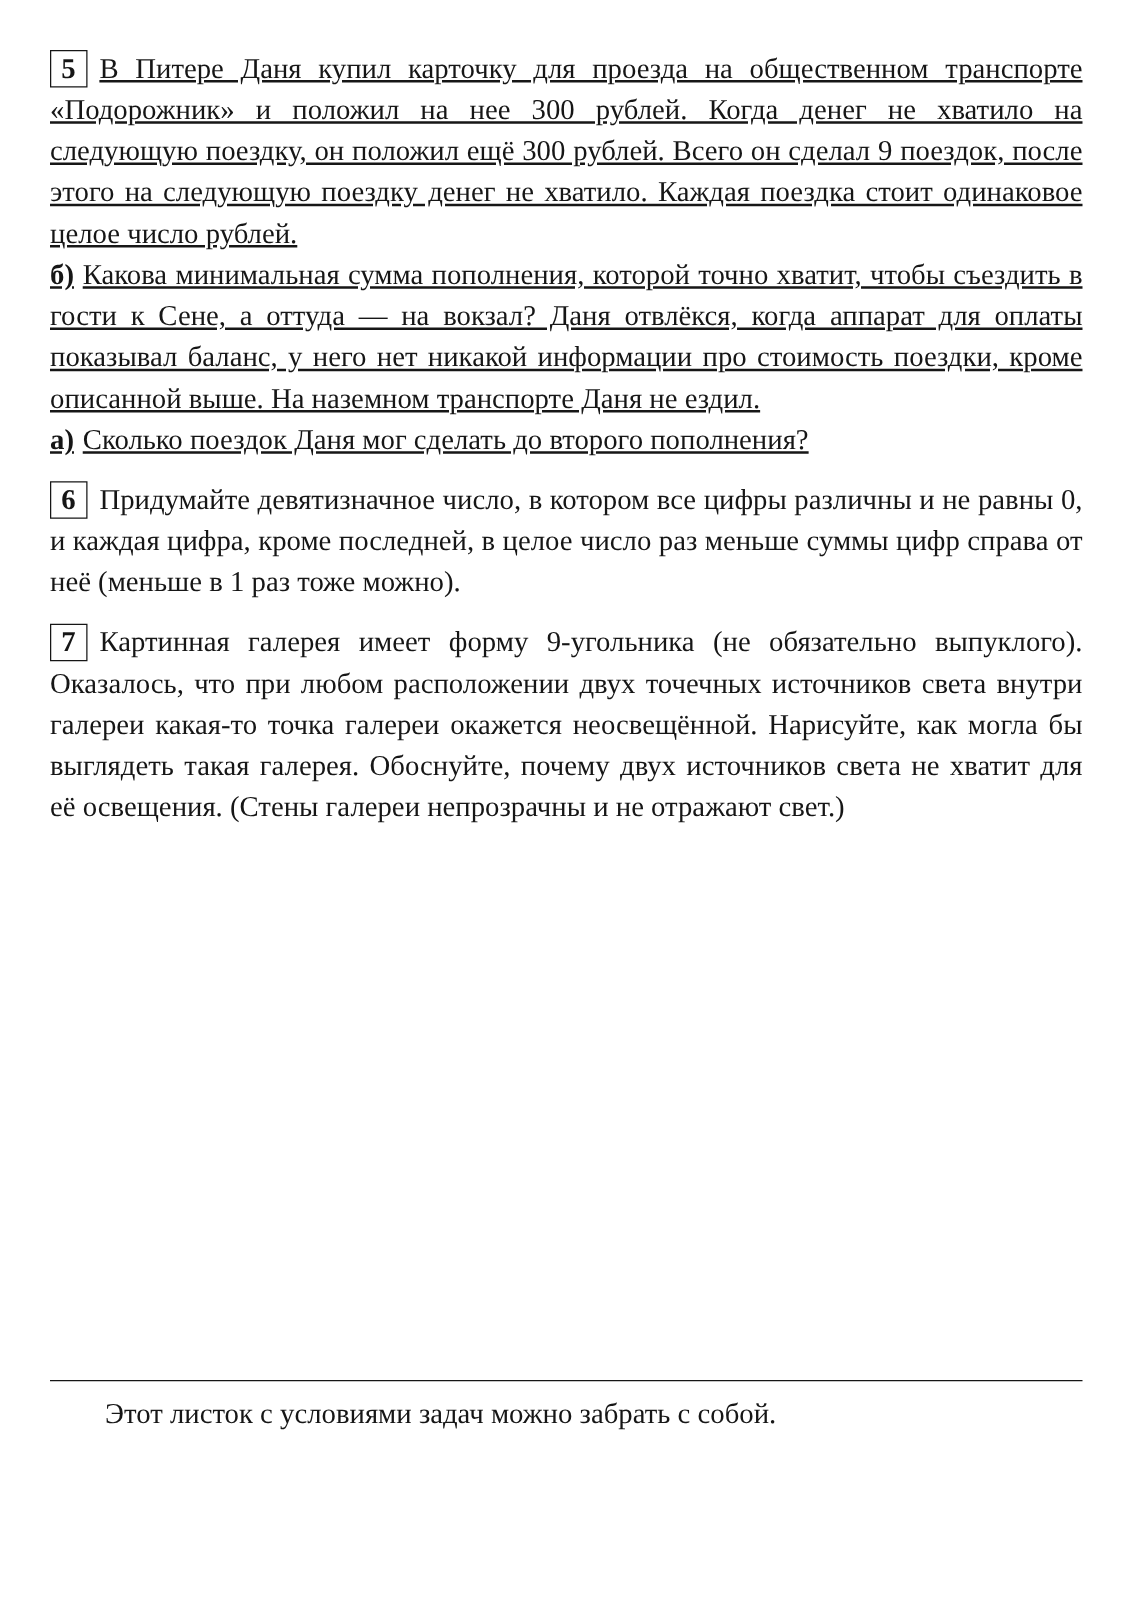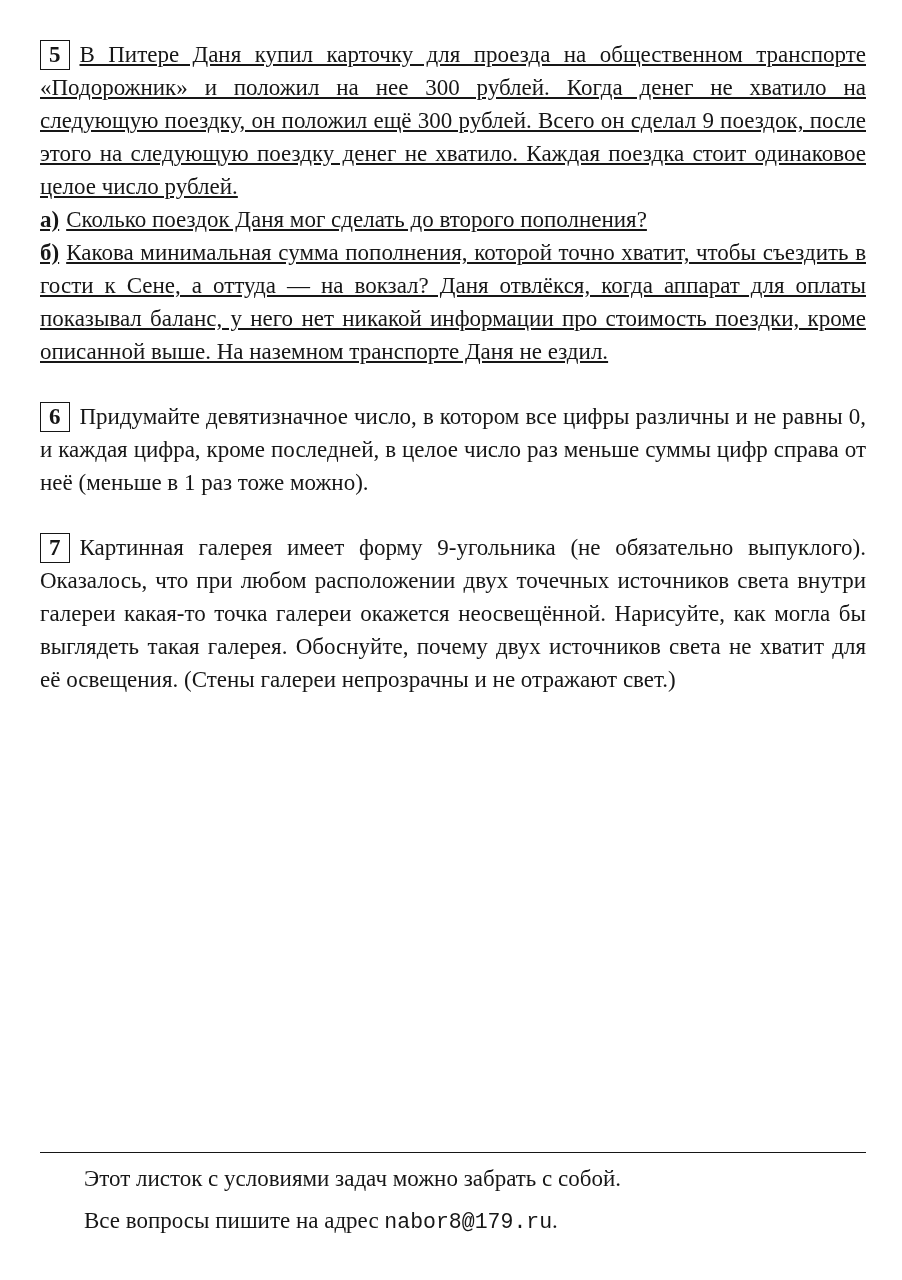--- a/index.html
+++ b/index.html
@@ -16,21 +16,21 @@
     font-family: "Liberation Serif", serif;
     font-size: 23px;
   }
   .content {
     position: absolute;
     left: 40px;
     top: 38px;
     width: 826px;
   }
   .problem {
-    margin-top: 32px;
+    margin-top: 15px;
   }
   .problem:first-child {
     margin-top: 0;
     text-decoration: underline;
   }
   .ptext {
     margin: 0;
     text-align: justify;
     line-height: 33px;
     hyphens: manual;
@@ -46,21 +46,20 @@
   }
   .plabel {
     font-weight: bold;
     margin-right: 7px;
   }
   .footer {
     position: absolute;
     left: 40px;
     top: 1104px;
     width: 826px;
-    margin-top: 48px;
   }
   .rule {
     border: none;
     border-top: 1.6px solid #161616;
     height: 0;
     margin: 0 0 2px 0;
   }
   .fnote {
     margin: 9px 0 0 0;
     text-indent: 44px;
@@ -72,31 +71,30 @@
     font-size: 21.5px;
   }
 </style>
 </head>
 <body>
 
 <div class="content">
 
   <section class="problem">
     <p class="ptext"><span class="pnum">5</span><span>В Питере Даня купил карточку для проезда на общественном транспорте «Подорожник» и положил на нее 300 рублей. Когда денег не хватило на следующую поездку, он положил ещё 300 рублей. Всего он сделал 9 поездок, после этого на следующую поездку денег не хватило. Каждая поездка стоит одинаковое целое число рублей.</span></p>
+    <p class="ptext"><span class="plabel">б)</span><span>Какова минимальная сумма пополнения, которой точно хватит, чтобы съездить в гости к Сене, а оттуда — на вокзал? Даня отвлёкся, когда аппарат для оплаты показывал баланс, у него нет никакой информации про стоимость поездки, кроме описанной выше. На наземном транспорте Даня не ездил.</span></p>
     <p class="ptext"><span class="plabel">а)</span><span>Сколько поездок Даня мог сделать до второго пополнения?</span></p>
-    <p class="ptext"><span class="plabel">б)</span><span>Какова минимальная сумма пополнения, которой точно хватит, чтобы съездить в гости к Сене, а оттуда — на вокзал? Даня отвлёкся, когда аппарат для оплаты показывал баланс, у него нет никакой информации про стоимость поездки, кроме описанной выше. На наземном транспорте Даня не ездил.</span></p>
   </section>
 
   <section class="problem">
     <p class="ptext"><span class="pnum">6</span><span>Придумайте девятизначное число, в котором все цифры различны и не равны 0, и каждая цифра, кроме последней, в целое число раз меньше суммы цифр справа от неё (меньше в 1 раз тоже можно).</span></p>
   </section>
 
   <section class="problem">
     <p class="ptext"><span class="pnum">7</span><span>Картинная галерея имеет форму 9-угольника (не обязательно выпуклого). Оказалось, что при любом расположении двух точечных источников света внутри галереи какая-то точка галереи окажется неосвещённой. Нарисуйте, как могла бы выглядеть такая галерея. Обоснуйте, почему двух источников света не хватит для её освещения. (Стены галереи непрозрачны и не отражают свет.)</span></p>
   </section>
 
 </div>
 
 <footer class="footer">
   <hr class="rule">
   <p class="fnote">Этот листок с условиями задач можно забрать с собой.</p>
-  <p class="fnote"><span>Все вопросы пишите на адрес </span><span class="mono">nabor8@179.ru</span><span>.</span></p>
 </footer>
 
 </body></html>

